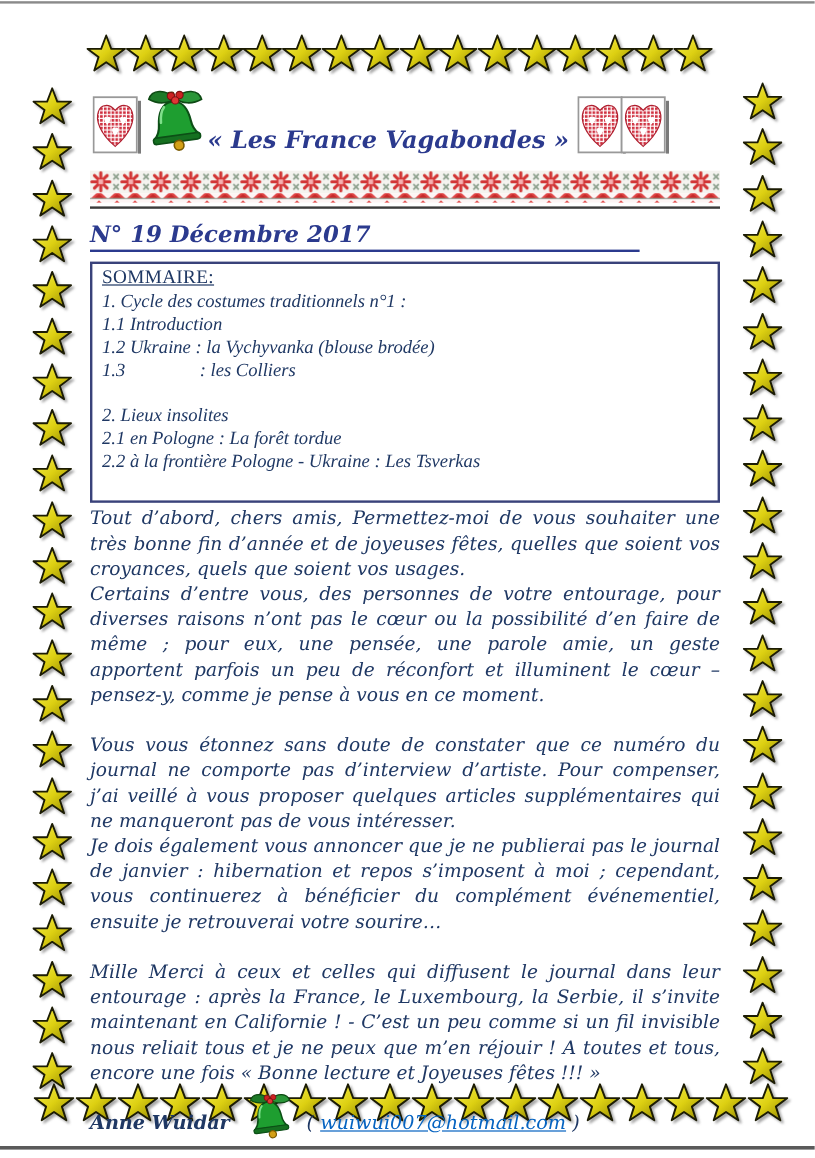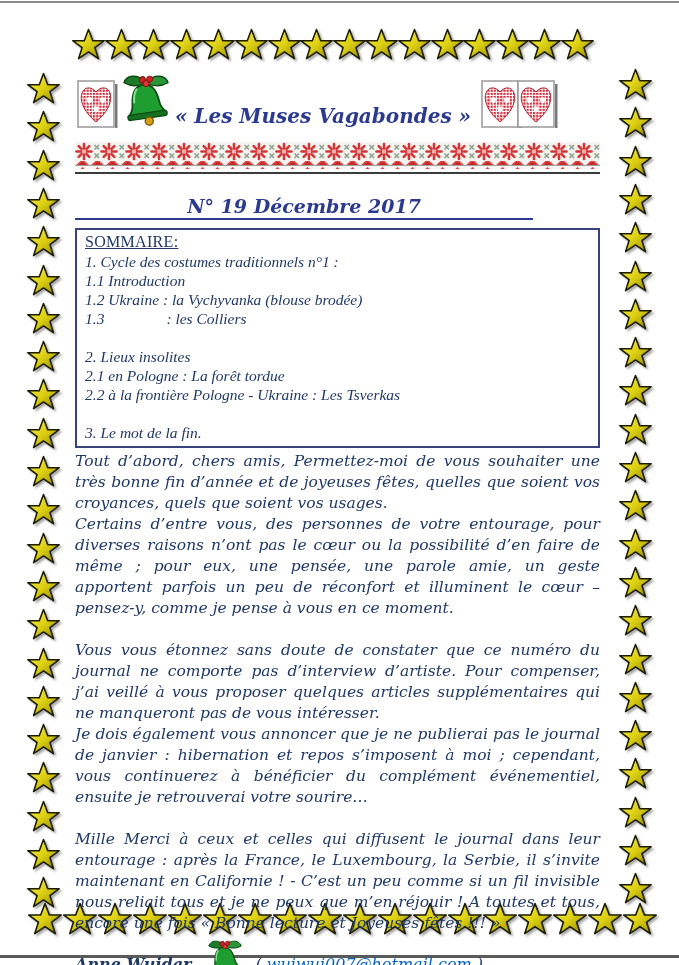--- a/index.html
+++ b/index.html
@@ -22,22 +22,22 @@
     position:absolute;left:98px;top:26px;width:300px;text-align:center;
     font-size:20px;font-weight:bold;font-style:italic;color:#2B3A8E;white-space:nowrap;
   }
   .subtitle-row{
     text-align:right;font-size:18px;font-weight:bold;font-style:italic;color:#2B3A8E;
     border-bottom:2px solid #2B3A8E;padding-bottom:1px;white-space:nowrap;
   }
   .band{display:block;margin-top:2px;line-height:0;}
   .rule{border-top:2px solid #3b3b3b;margin-top:3px;}
   .issue-row{
-    width:458px;text-align:center;font-size:19px;font-weight:bold;font-style:italic;
-    color:#2B3A8E;border-bottom:2px solid #2B3A8E;margin-top:21px;padding-bottom:1px;white-space:nowrap;
+    width:458px;text-align:left;font-size:19px;font-weight:bold;font-style:italic;
+    color:#2B3A8E;border-bottom:2px solid #2B3A8E;margin-top:11px;padding-bottom:1px;white-space:nowrap;
   }
   .sommaire-box{
     margin-top:8px;border:2px solid #39427a;padding:2px 8px 4px 8px;
   }
   .sommaire-heading{
     font-family:"Liberation Serif", serif;font-size:16px;color:#1F3864;
     text-decoration:underline;letter-spacing:.3px;line-height:20px;
   }
   .toc-line{
     font-style:italic;font-size:15.5px;line-height:19px;color:#1F3864;min-height:19px;white-space:pre-wrap;font-family:Liberation Serif, serif;
@@ -330,21 +330,21 @@
             <path d="M22,18 C19,21 17.5,27 17.2,32" stroke="#7fe08a" stroke-width="2.4" fill="none" stroke-linecap="round"></path>
             <rect x="8" y="45.5" width="44" height="6" rx="3" fill="#157020" stroke="#0c4f16" stroke-width="1.5"></rect>
             <circle cx="31" cy="55" r="4.5" fill="#d4a017" stroke="#7a5a00" stroke-width="1.5"></circle>
           </g>
           <path d="M29,11 C21,2 8,3 5.5,12 C14,17 25,16 29,11 Z" fill="#1d7a28" stroke="#0e4a14" stroke-width="1.5"></path>
           <path d="M31,11 C39,2 52,3 54.5,12 C46,17 35,16 31,11 Z" fill="#2a9638" stroke="#0e4a14" stroke-width="1.5"></path>
           <circle cx="26" cy="9" r="3.4" fill="#cc2222" stroke="#7a1010"></circle>
           <circle cx="34" cy="8" r="3.4" fill="#cc2222" stroke="#7a1010"></circle>
           <circle cx="30" cy="13" r="3.4" fill="#e03535" stroke="#7a1010"></circle>
         </svg></span>
-    <div class="page-title">« Les Muses Vagabondes »</div>
+    <div class="page-title">« Les France Vagabondes »</div>
     <span class="heart-card heart-2"><svg width="41" height="50" viewBox="0 0 41 50">
           <rect x="38" y="4" width="2.5" height="44" fill="#7a7a7a"></rect>
           <rect x="1" y="1" width="36" height="46" fill="#ffffff" stroke="#999999" stroke-width="1.5"></rect>
           <path d="M19,42 C6,31 2.5,20 5,13 C7.2,6.8 14,6 19,12 C24,6 30.8,6.8 33,13 C35.5,20 32,31 19,42 Z" fill="url(#stitch)" stroke="#b02030" stroke-width="1"></path>
           <path d="M12.4,24 C10,22 9.4,19.6 10,18.2 C10.5,17 11.9,16.8 12.4,18 C13,16.8 14.4,17 14.9,18.2 C15.4,19.6 14.8,22 12.4,24 Z" fill="#ffffff"></path>
           <path d="M25.6,24 C23.2,22 22.6,19.6 23.2,18.2 C23.7,17 25.1,16.8 25.6,18 C26.2,16.8 27.6,17 28.1,18.2 C28.6,19.6 28,22 25.6,24 Z" fill="#ffffff"></path>
           <path d="M19,33 C16.6,31 16,28.6 16.6,27.2 C17.1,26 18.5,25.8 19,27 C19.6,25.8 21,26 21.5,27.2 C22,28.6 21.4,31 19,33 Z" fill="#ffffff"></path>
         </svg></span>
     <span class="heart-card heart-3"><svg width="41" height="50" viewBox="0 0 41 50">
           <rect x="38" y="4" width="2.5" height="44" fill="#7a7a7a"></rect>
@@ -395,21 +395,20 @@
     <div id="toc-list">
         <div class="toc-line">1. Cycle des costumes traditionnels n°1 :</div>
         <div class="toc-line">1.1 Introduction</div>
         <div class="toc-line">1.2 Ukraine : la Vychyvanka (blouse brodée)</div>
         <div class="toc-line">1.3&nbsp;&nbsp;&nbsp;&nbsp;&nbsp;&nbsp;&nbsp;&nbsp;&nbsp;&nbsp;&nbsp;&nbsp;&nbsp;&nbsp;&nbsp;&nbsp;: les Colliers</div>
         <div class="toc-line"></div>
         <div class="toc-line">2. Lieux insolites</div>
         <div class="toc-line">2.1 en Pologne : La forêt tordue</div>
         <div class="toc-line">2.2 à la frontière Pologne - Ukraine : Les Tsverkas</div>
         <div class="toc-line"></div>
-        <div class="toc-line">3. Le mot de la fin.</div>
       </div>
   </div>
 
   <div class="paras" id="paras">
       <p class="para">Tout d’abord, chers amis, Permettez-moi de vous souhaiter une très bonne fin d’année et de joyeuses fêtes, quelles que soient vos croyances, quels que soient vos usages.</p>
       <p class="para">Certains d’entre vous, des personnes de votre entourage, pour diverses raisons n’ont pas le cœur ou la possibilité d’en faire de même ; pour eux, une pensée, une parole amie, un geste apportent parfois un peu de réconfort et illuminent le cœur – pensez-y, comme je pense à vous en ce moment.</p>
       <p class="para gap">Vous vous étonnez sans doute de constater que ce numéro du journal ne comporte pas d’interview d’artiste. Pour compenser, j’ai veillé à vous proposer quelques articles supplémentaires qui ne manqueront pas de vous intéresser.</p>
       <p class="para">Je dois également vous annoncer que je ne publierai pas le journal de janvier : hibernation et repos s’imposent à moi ; cependant, vous continuerez à bénéficier du complément événementiel, ensuite je retrouverai votre sourire…</p>
       <p class="para gap">Mille Merci à ceux et celles qui diffusent le journal dans leur entourage : après la France, le Luxembourg, la Serbie, il s’invite maintenant en Californie ! - C’est un peu comme si un fil invisible nous reliait tous et je ne peux que m’en réjouir ! A toutes et tous, encore une fois « Bonne lecture et Joyeuses fêtes !!! »</p>
     </div>

